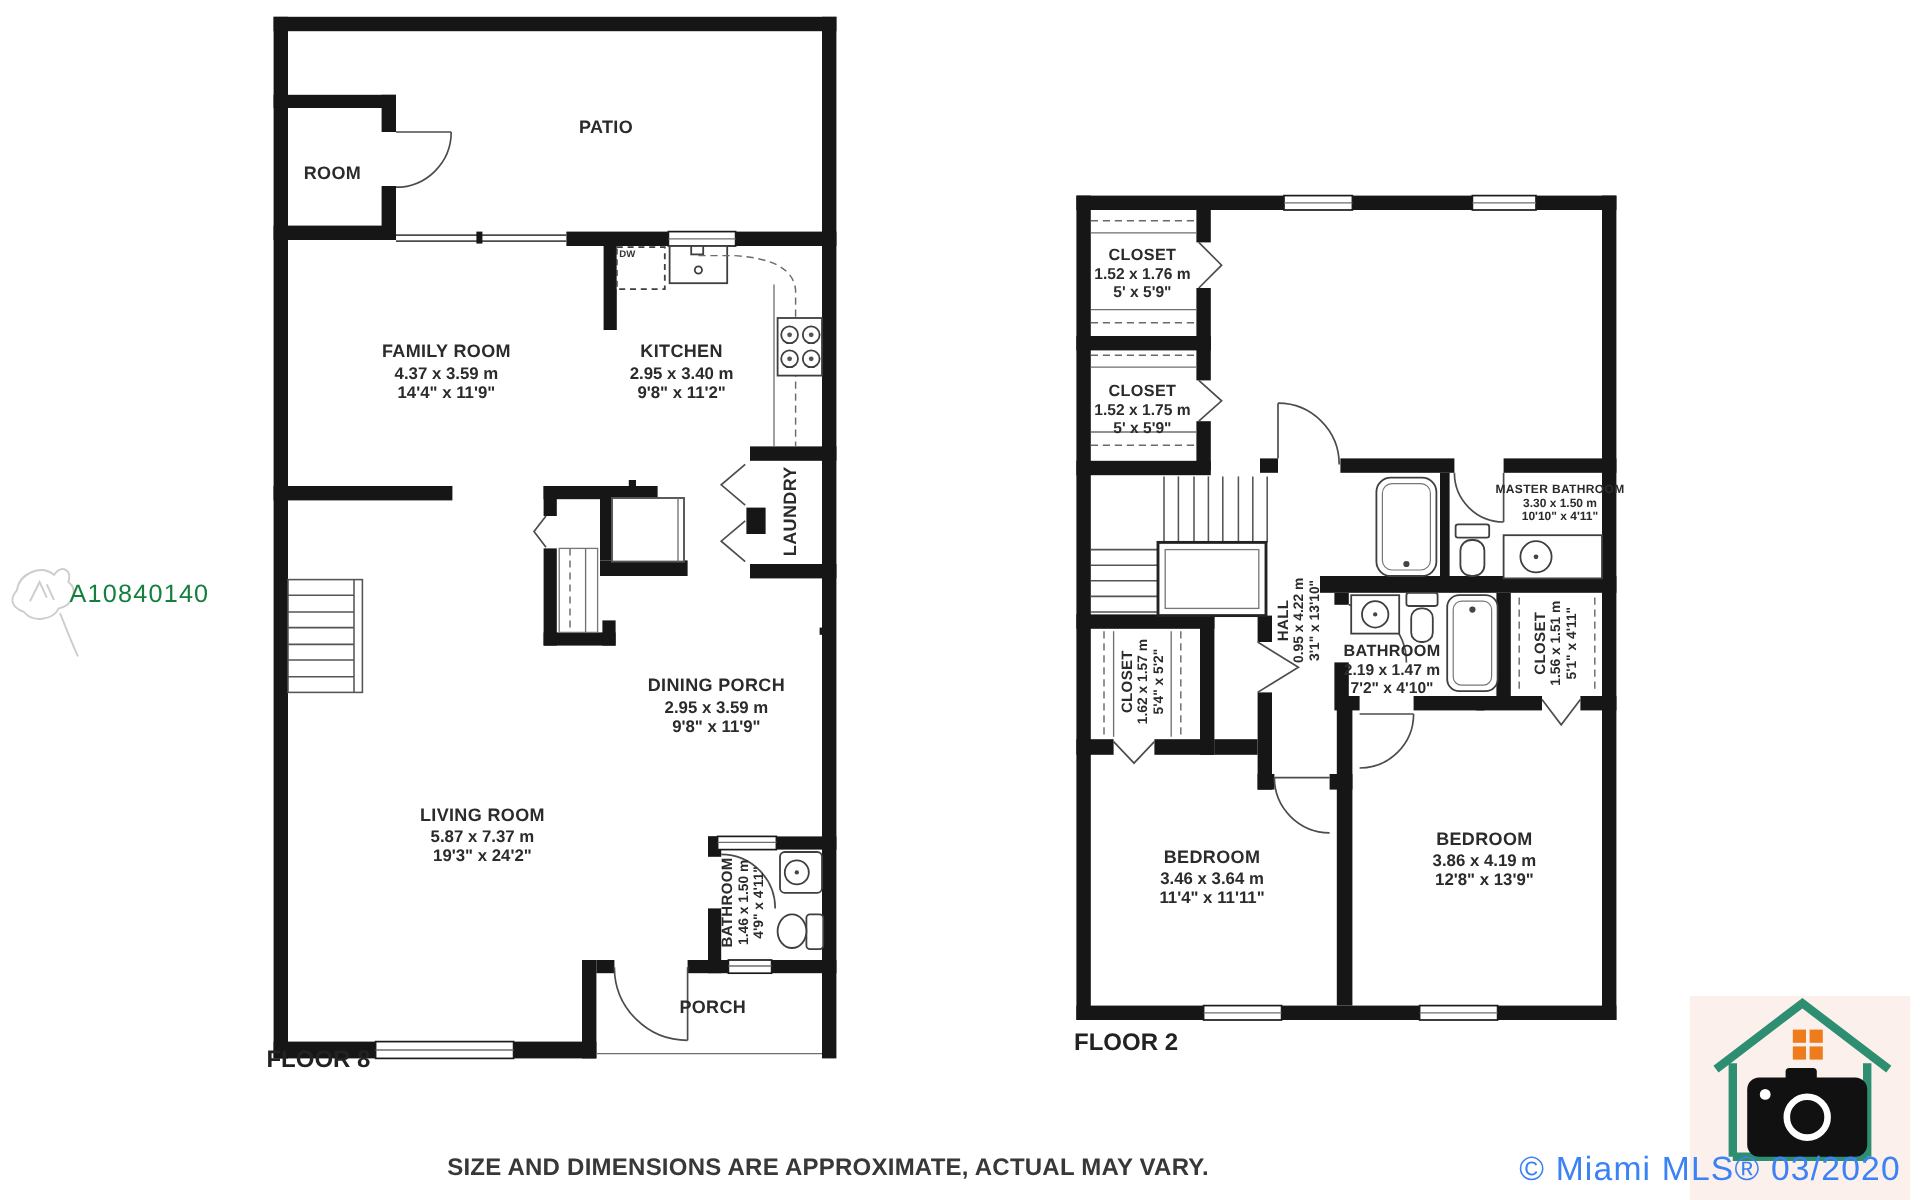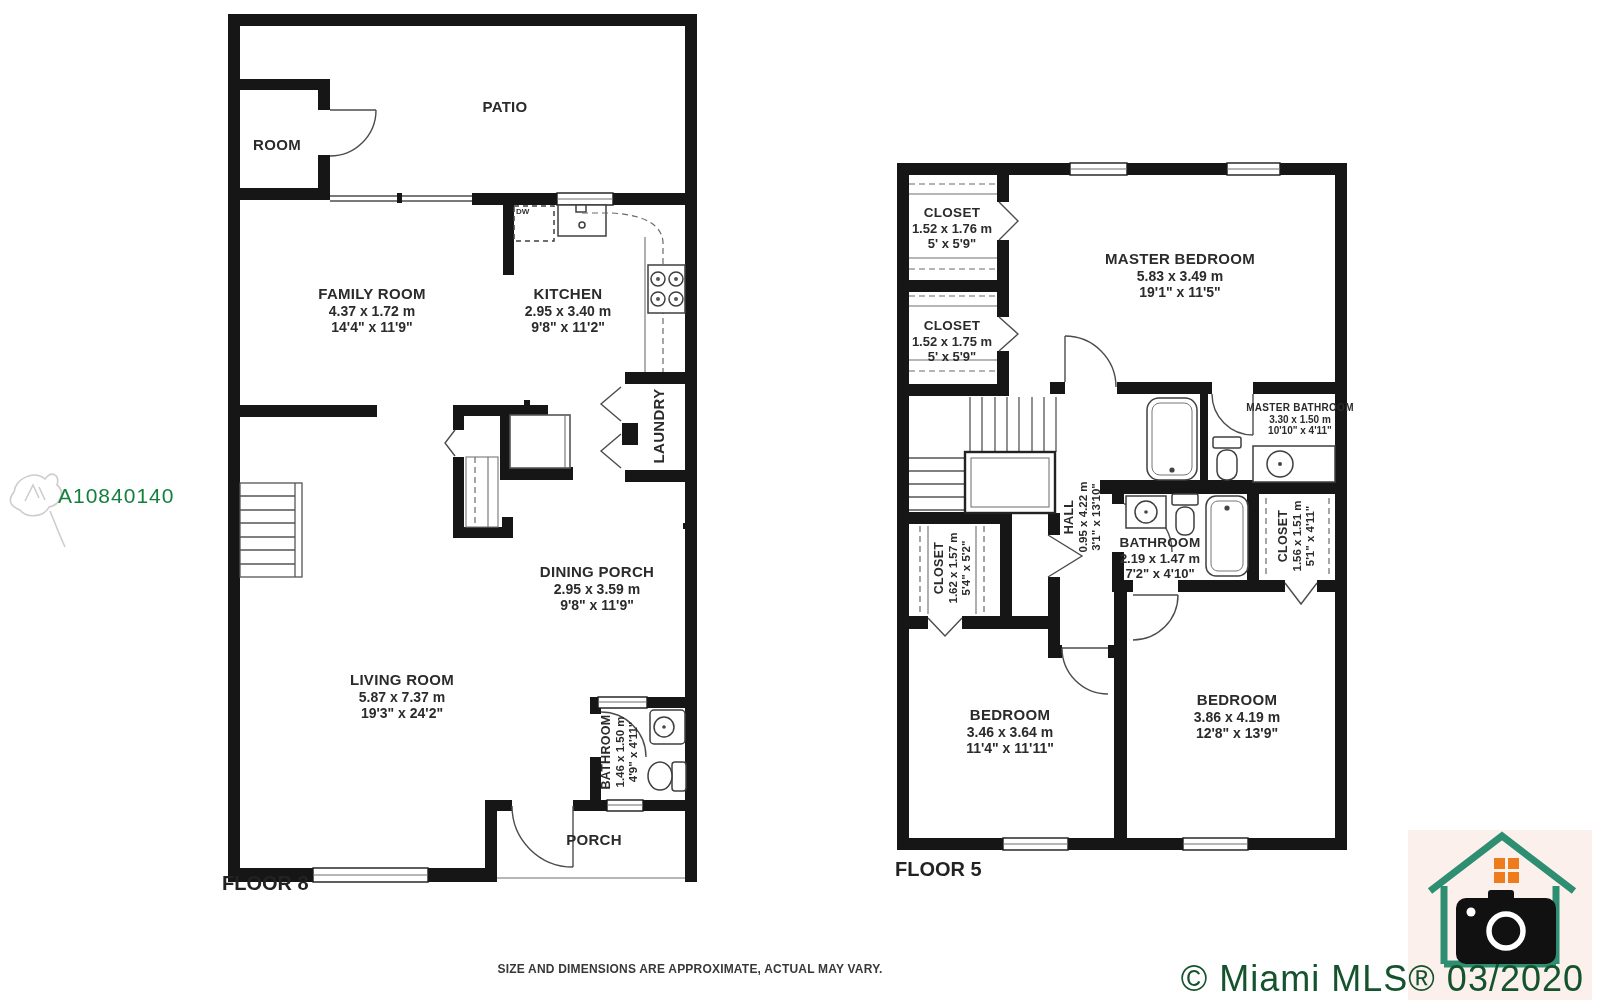--- a/index.html
+++ b/index.html
@@ -20,22 +20,22 @@
   .lbl .dm{display:block;font-size:14px;}
   .lbl.md .nm{font-size:13.5px;} .lbl.md .dm{font-size:13px;text-align:center;}
   .lbl.sm .nm{font-size:12.5px;} .lbl.sm .dm{font-size:11.5px;}
   .lbl.xs .nm{font-size:10px;} .lbl.xs .dm{font-size:10px;}
   .lbl.one{font-size:13.5px;}
   .floor-lbl{position:absolute;font-size:20px;font-weight:700;color:#222;z-index:2;}
   #dw-label{position:absolute;left:516px;top:207px;font-size:8px;font-weight:700;color:#333;z-index:2;}
   #watermark{position:absolute;left:58px;top:484px;font-size:21px;color:#15803d;
              letter-spacing:1px;font-weight:400;z-index:2;}
   #disclaimer{position:absolute;left:0;top:962px;width:1380px;text-align:center;
-              font-size:12px;font-weight:700;color:#383838;letter-spacing:.2px;z-index:2;}
-  #copyright{position:absolute;right:16px;top:958px;font-size:36px;color:#14532d;
+              font-size:20px;font-weight:700;color:#383838;letter-spacing:.2px;z-index:2;}
+  #copyright{position:absolute;right:16px;top:958px;font-size:28px;color:#3b82f6;
              letter-spacing:1px;z-index:6;}
   #logo-box{position:absolute;left:1408px;top:830px;width:184px;height:170px;z-index:4;}
 </style>
 </head>
 <body>
 
 <div id="stage">
 
 <svg width="1600" height="1000" viewBox="0 0 1600 1000">
 
@@ -320,21 +320,21 @@
 </svg>
 
 <div class="lbl one" style="left:277px;top:145px">
       <span class="nm">ROOM</span>
     </div>
 <div class="lbl one" style="left:505px;top:107px">
       <span class="nm">PATIO</span>
     </div>
 <div class="lbl" style="left:372px;top:310px">
   <span class="nm">FAMILY ROOM</span>
-  <span class="dm">4.37 x 1.72 m</span>
+  <span class="dm">4.37 x 3.59 m</span>
   <span class="dm">14'4" x 11'9"</span>
 </div>
 <div class="lbl" style="left:568px;top:310px">
   <span class="nm">KITCHEN</span>
   <span class="dm">2.95 x 3.40 m</span>
   <span class="dm">9'8" x 11'2"</span>
 </div>
 <div class="lbl rot one" style="left:659px;top:426px">
       <span class="nm">LAUNDRY</span>
     </div>
@@ -362,25 +362,20 @@
 <div class="lbl md" style="left:952px;top:228px">
   <span class="nm">CLOSET</span>
   <span class="dm">1.52 x 1.76 m</span>
   <span class="dm">5' x 5'9"</span>
 </div>
 <div class="lbl md" style="left:952px;top:341px">
   <span class="nm">CLOSET</span>
   <span class="dm">1.52 x 1.75 m</span>
   <span class="dm">5' x 5'9"</span>
 </div>
-<div class="lbl" style="left:1180px;top:275px">
-  <span class="nm">MASTER BEDROOM</span>
-  <span class="dm">5.83 x 3.49 m</span>
-  <span class="dm">19'1" x 11'5"</span>
-</div>
 <div class="lbl xs" style="left:1300px;top:420px">
   <span class="nm">MASTER BATHROOM</span>
   <span class="dm">3.30 x 1.50 m</span>
   <span class="dm">10'10" x 4'11"</span>
 </div>
 <div class="lbl rot sm" style="left:1083px;top:517px">
   <span class="nm">HALL</span>
   <span class="dm">0.95 x 4.22 m</span>
   <span class="dm">3'1" x 13'10"</span>
 </div>
@@ -402,21 +397,21 @@
 <div class="lbl" style="left:1010px;top:731px">
   <span class="nm">BEDROOM</span>
   <span class="dm">3.46 x 3.64 m</span>
   <span class="dm">11'4" x 11'11"</span>
 </div>
 <div class="lbl" style="left:1237px;top:716px">
   <span class="nm">BEDROOM</span>
   <span class="dm">3.86 x 4.19 m</span>
   <span class="dm">12'8" x 13'9"</span>
 </div>
-<div class="floor-lbl" style="left:895px;top:858px">FLOOR 5</div>
+<div class="floor-lbl" style="left:895px;top:858px">FLOOR 2</div>
 
 <div id="watermark">A10840140</div>
 <div id="disclaimer">SIZE AND DIMENSIONS ARE APPROXIMATE, ACTUAL MAY VARY.</div>
 
 <div id="logo-box">
   <svg width="184" height="170" viewBox="0 0 184 170">
     <rect x="0" y="0" width="184" height="170" fill="#fcf0ec"></rect>
     <g stroke="#2e8e71" stroke-width="7" fill="none">
       <polyline points="22,61 94,6 166,61"></polyline>
       <path d="M36,56 V134 M148,56 V134 M36,134 H148"></path>

